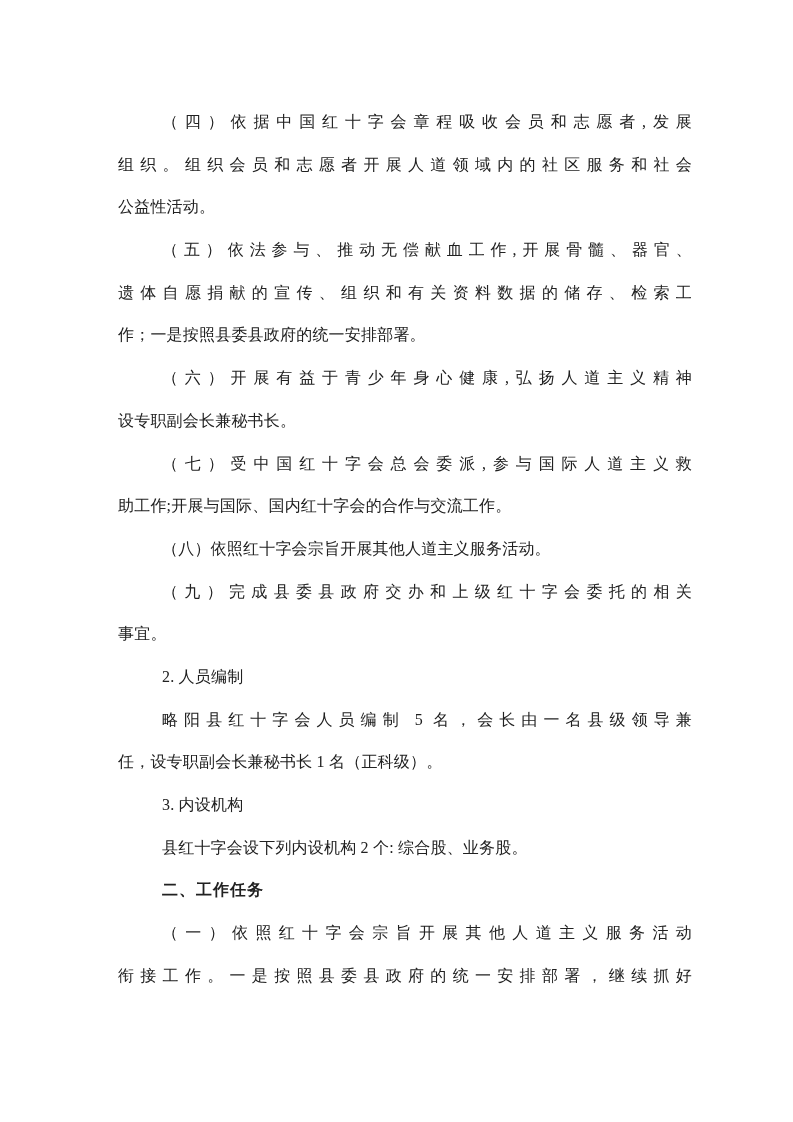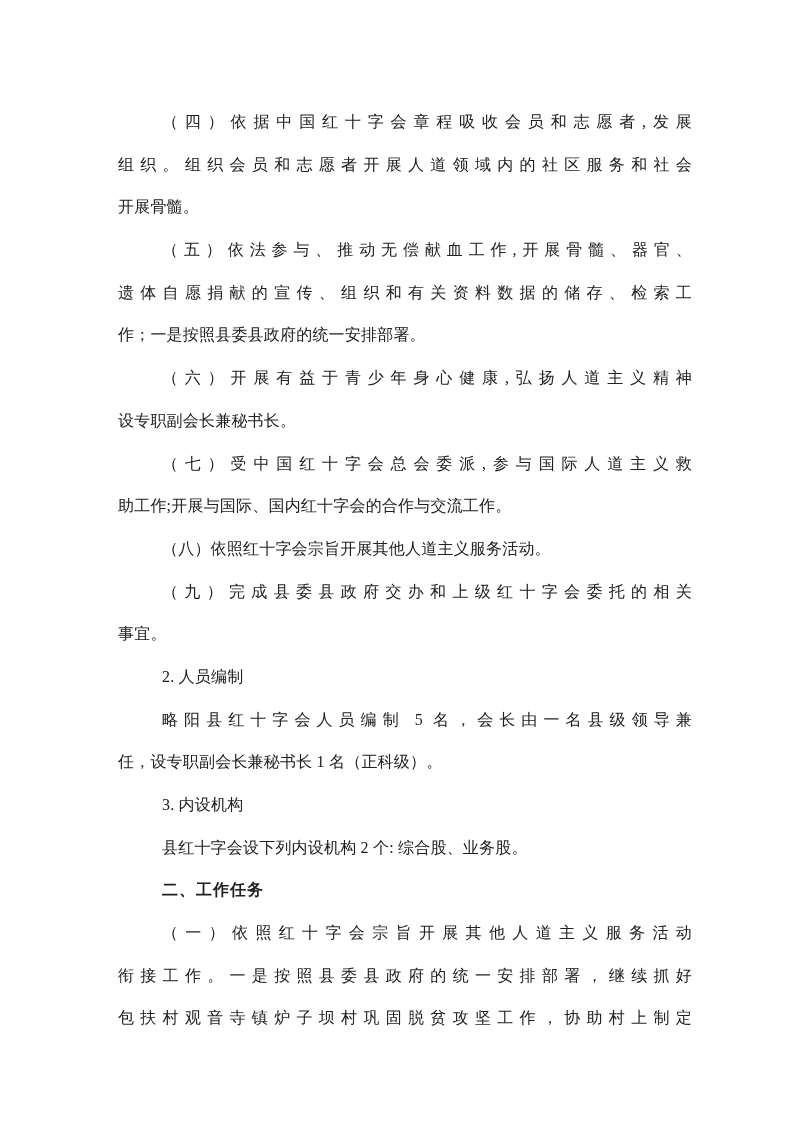--- a/index.html
+++ b/index.html
@@ -37,34 +37,33 @@
   .line.bold { font-weight: 700; letter-spacing: 1px; }
 </style>
 </head>
 <body>
 
 <div class="page">
   <div class="content">
 
   <div class="line indent justify">（四）依据中国红十字会章程吸收会员和志愿者,发展</div>
       <div class="line justify">组织。组织会员和志愿者开展人道领域内的社区服务和社会</div>
-      <div class="line">开展骨髓。</div>
+      <div class="line">公益性活动。</div>
       <div class="line indent justify">（五）依法参与、推动无偿献血工作,开展骨髓、器官、</div>
       <div class="line justify">遗体自愿捐献的宣传、组织和有关资料数据的储存、检索工</div>
       <div class="line">作；一是按照县委县政府的统一安排部署。</div>
       <div class="line indent justify">（六）开展有益于青少年身心健康,弘扬人道主义精神</div>
       <div class="line">设专职副会长兼秘书长。</div>
       <div class="line indent justify">（七）受中国红十字会总会委派,参与国际人道主义救</div>
       <div class="line">助工作;开展与国际、国内红十字会的合作与交流工作。</div>
       <div class="line indent">（八）依照红十字会宗旨开展其他人道主义服务活动。</div>
       <div class="line indent justify">（九）完成县委县政府交办和上级红十字会委托的相关</div>
       <div class="line">事宜。</div>
       <div class="line indent">2. 人员编制</div>
       <div class="line indent justify">略阳县红十字会人员编制 5 名，会长由一名县级领导兼</div>
       <div class="line">任，设专职副会长兼秘书长 1 名（正科级）。</div>
       <div class="line indent">3. 内设机构</div>
       <div class="line indent">县红十字会设下列内设机构 2 个: 综合股、业务股。</div>
       <div class="line indent bold">二、工作任务</div>
       <div class="line indent justify">（一）依照红十字会宗旨开展其他人道主义服务活动</div>
       <div class="line justify">衔接工作。一是按照县委县政府的统一安排部署，继续抓好</div>
-      <div class="line justify">包扶村观音寺镇炉子坝村巩固脱贫攻坚工作，协助村上制定</div>
     </div>
 </div>
 
 </body></html>

